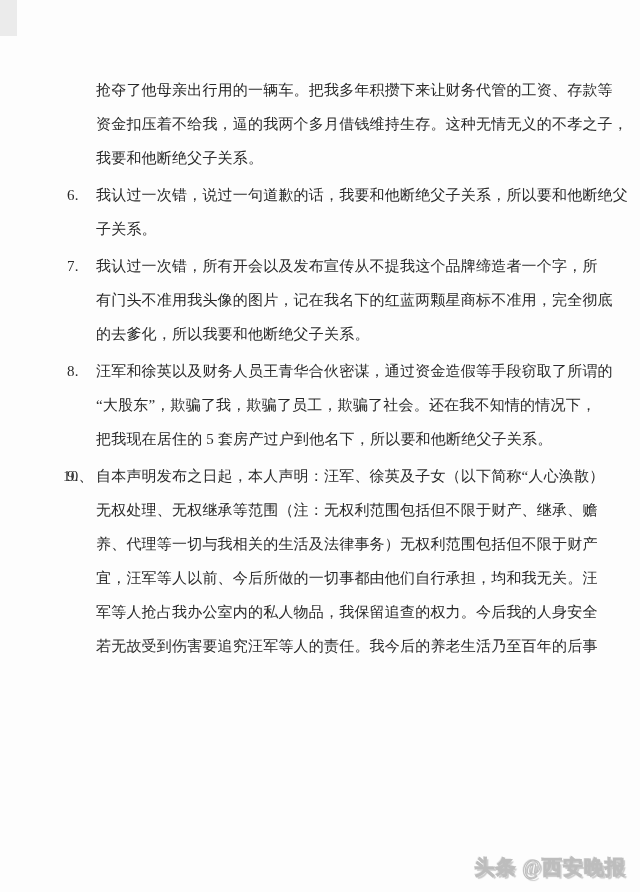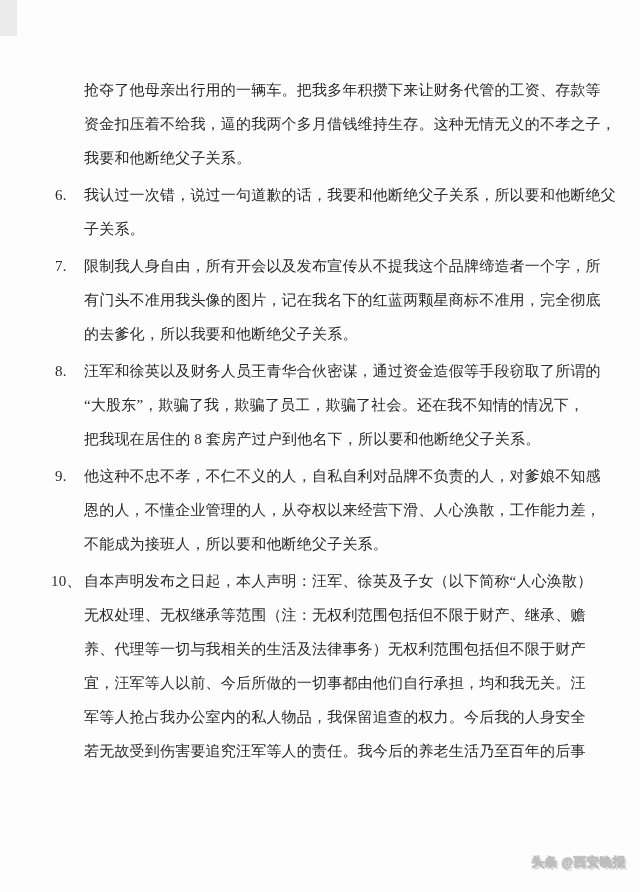--- a/index.html
+++ b/index.html
@@ -19,21 +19,21 @@
     position: absolute;
     left: 0;
     top: 0;
     width: 17px;
     height: 36px;
     background: #ebebeb;
   }
   .doc {
     position: absolute;
     top: 73px;
-    left: 0;
+    left: 12px;
     width: 558px;
   }
   .item {
     position: relative;
     margin-bottom: 3px;
   }
   .num {
     position: absolute;
     left: 55px;
     top: 0;
@@ -51,21 +51,21 @@
   .line {
     font-size: 15px;
     line-height: 34px;
     letter-spacing: 0.2px;
     white-space: nowrap;
   }
   .watermark {
     position: absolute;
     right: 14px;
     top: 854px;
-    font-size: 12px;
+    font-size: 20px;
     font-weight: bold;
     letter-spacing: 1px;
     color: #f6f6f6;
     -webkit-text-stroke: 1px #bdbdbd;
     text-shadow: 2px 2px 1px #c9c9c9, -1px -1px 0 #e2e2e2;
     white-space: nowrap;
   }
 </style>
 </head>
 <body>
@@ -87,42 +87,37 @@
     <span class="num">6.</span>
     <div class="lines">
       <div class="line">我认过一次错，说过一句道歉的话，我要和他断绝父子关系，所以要和他断绝父</div>
       <div class="line">子关系。</div>
     </div>
   </div>
 
   <div class="item">
     <span class="num">7.</span>
     <div class="lines">
-      <div class="line">限制我人身自由，所有开会以及发布宣传从不提我这个品牌缔造者一个字，所</div>
+      <div class="line">我认过一次错，所有开会以及发布宣传从不提我这个品牌缔造者一个字，所</div>
       <div class="line">有门头不准用我头像的图片，记在我名下的红蓝两颗星商标不准用，完全彻底</div>
       <div class="line">的去爹化，所以我要和他断绝父子关系。</div>
     </div>
   </div>
 
   <div class="item">
     <span class="num">8.</span>
     <div class="lines">
       <div class="line">汪军和徐英以及财务人员王青华合伙密谋，通过资金造假等手段窃取了所谓的</div>
       <div class="line">“大股东”，欺骗了我，欺骗了员工，欺骗了社会。还在我不知情的情况下，</div>
-      <div class="line">把我现在居住的 8 套房产过户到他名下，所以要和他断绝父子关系。</div>
+      <div class="line">把我现在居住的 5 套房产过户到他名下，所以要和他断绝父子关系。</div>
     </div>
   </div>
 
   <div class="item">
     <span class="num">9.</span>
-    <div class="lines">
-      <div class="line">他这种不忠不孝，不仁不义的人，自私自利对品牌不负责的人，对爹娘不知感</div>
-      <div class="line">恩的人，不懂企业管理的人，从夺权以来经营下滑、人心涣散，工作能力差，</div>
-      <div class="line">不能成为接班人，所以要和他断绝父子关系。</div>
-    </div>
   </div>
 
   <div class="item item-10">
     <span class="num">10、</span>
     <div class="lines">
       <div class="line">自本声明发布之日起，本人声明：汪军、徐英及子女（以下简称“人心涣散）</div>
       <div class="line">无权处理、无权继承等范围（注：无权利范围包括但不限于财产、继承、赡</div>
       <div class="line">养、代理等一切与我相关的生活及法律事务）无权利范围包括但不限于财产</div>
       <div class="line">宜，汪军等人以前、今后所做的一切事都由他们自行承担，均和我无关。汪</div>
       <div class="line">军等人抢占我办公室内的私人物品，我保留追查的权力。今后我的人身安全</div>

